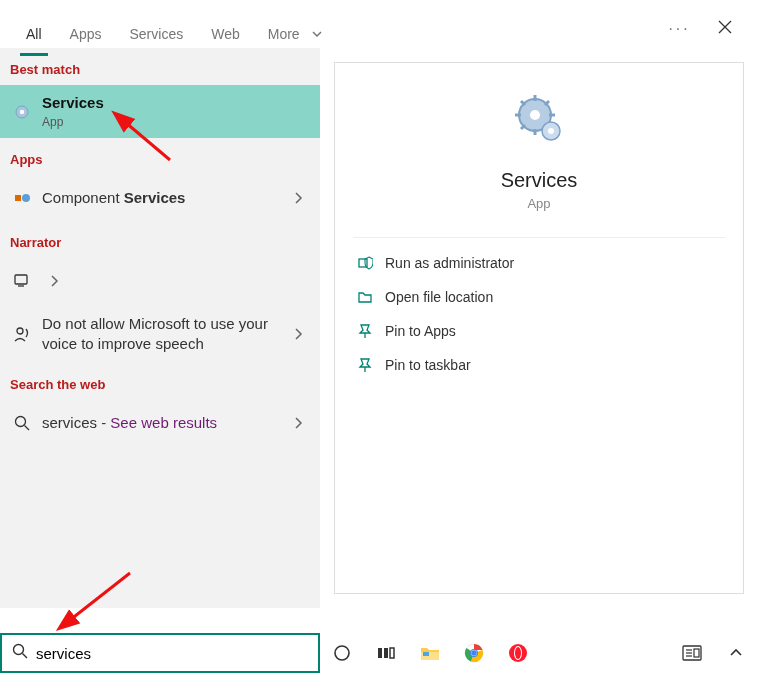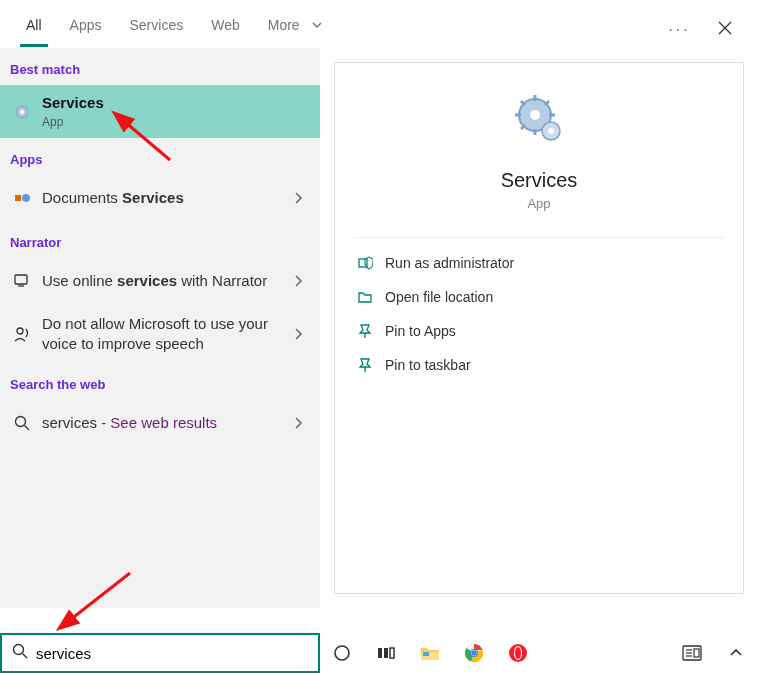--- a/index.html
+++ b/index.html
@@ -1,31 +1,31 @@
 <!DOCTYPE html>
 <html><head>
   <meta charset="utf-8">
   <style>
     * { box-sizing: border-box; margin: 0; padding: 0; font-family: "Segoe UI", sans-serif; }
     body { width: 758px; height: 673px; background: #fff; position: relative; overflow: hidden; }
     
-    .tabs-bar { height: 48px; display: flex; align-items: flex-end; padding: 0 12px; position: relative; border-bottom: 1px solid transparent; }
+    .tabs-bar { height: 48px; display: flex; align-items: flex-start; padding: 12px 12px; position: relative; border-bottom: 1px solid transparent; }
     .tab { padding: 14px 14px; font-size: 14px; color: #767676; cursor: pointer; position: relative; }
     .tab.active { color: #333; }
     .tab.active::after { content: ""; position: absolute; bottom: 0; left: 8px; right: 8px; height: 3px; background: #008272; }
     .tab-more { display: flex; align-items: center; gap: 12px; }
     .ellipsis-btn { margin-left: auto; color: #767676; padding: 8px 14px; font-size: 16px; cursor: pointer; letter-spacing: 2px; }
     .close-btn { color: #444; padding: 8px 14px; cursor: pointer; }
     .close-btn svg { width: 14px; height: 14px; }
     
     .main-area { display: flex; height: 560px; }
     .left-pane { width: 320px; background: #f2f2f2; overflow: hidden; }
     .right-pane { flex: 1; background: #fff; padding: 14px; }
     
-    .section-header { font-size: 13px; font-weight: 600; color: #6d28d9; padding: 14px 10px 8px; }
+    .section-header { font-size: 13px; font-weight: 600; color: #b91c1c; padding: 14px 10px 8px; }
     
     .result-row { display: flex; align-items: center; padding: 10px 10px; cursor: pointer; position: relative; min-height: 46px; }
     .result-row .icon-slot { width: 24px; display: flex; justify-content: center; margin-right: 8px; flex-shrink: 0; }
     .result-row .label-slot { flex: 1; font-size: 15px; color: #333; line-height: 1.3; }
     .result-row .chevron-slot { width: 24px; color: #666; display: flex; justify-content: center; }
     .result-row.best { background: #89d6c8; padding: 8px 10px; }
     .result-row.best .title-line { font-weight: 600; font-size: 15px; color: #111; }
     .result-row.best .sub-line { font-size: 12px; color: #555; margin-top: 2px; }
     .sub-grey { color: #701a75; }
     
@@ -91,37 +91,36 @@
     </div>
 
     <div class="section-header">Apps</div>
     <div class="result-row">
       <div class="icon-slot">
         <svg width="18" height="18" viewBox="0 0 18 18">
           <rect x="2" y="6" width="6" height="6" fill="#e06800"></rect>
             <circle cx="13" cy="9" r="4" fill="#5aa0d8"></circle>
         </svg>
       </div>
-      <div class="label-slot"><span>Documents </span><span class="b">Services</span></div>
+      <div class="label-slot"><span>Component </span><span class="b">Services</span></div>
       <div class="chevron-slot">
           <svg width="10" height="14" viewBox="0 0 10 14">
             <path d="M3 2 L8 7 L3 12" fill="none" stroke="#666" stroke-width="1.5"></path>
           </svg>
         </div>
     </div>
 
     <div class="section-header">Narrator</div>
     <div class="result-row">
       <div class="icon-slot">
         <svg width="18" height="18" viewBox="0 0 18 18">
           <rect x="2" y="3" width="12" height="9" rx="1" fill="none" stroke="#333" stroke-width="1.3"></rect>
             <path d="M5 14 H11" stroke="#333" stroke-width="1.3"></path>
         </svg>
       </div>
-      <div class="label-slot"><span>Use online </span><span class="b">services</span><span> with Narrator</span></div>
       <div class="chevron-slot">
           <svg width="10" height="14" viewBox="0 0 10 14">
             <path d="M3 2 L8 7 L3 12" fill="none" stroke="#666" stroke-width="1.5"></path>
           </svg>
         </div>
     </div>
     <div class="result-row">
       <div class="icon-slot">
         <svg width="18" height="18" viewBox="0 0 18 18">
           <circle cx="7" cy="6" r="3" fill="none" stroke="#333" stroke-width="1.3"></circle>

